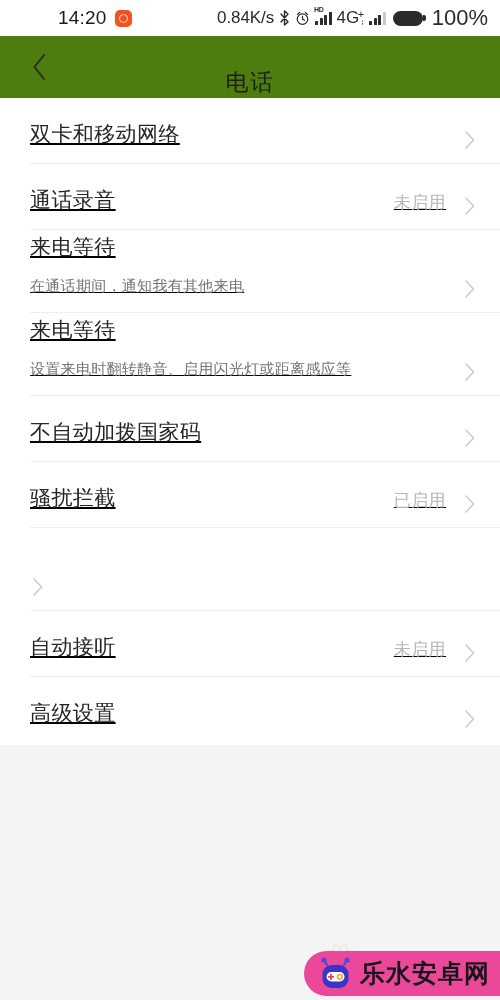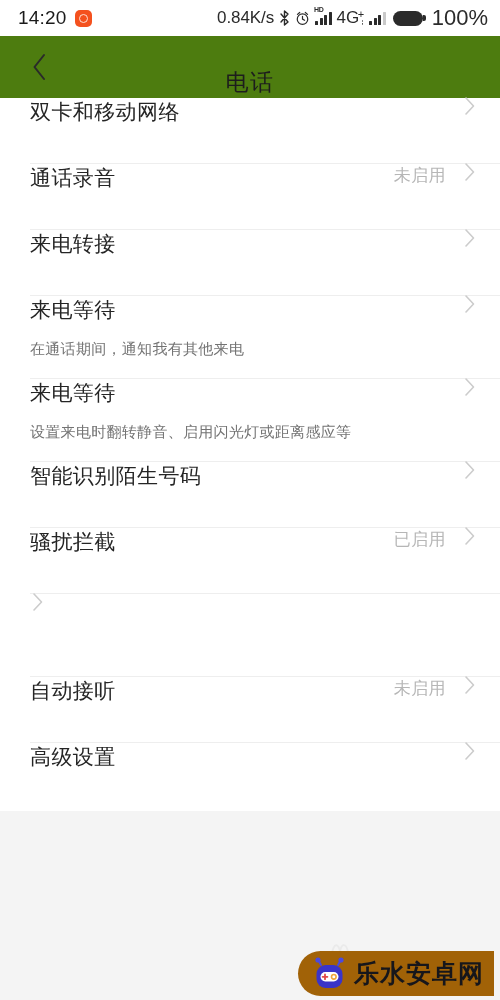--- a/index.html
+++ b/index.html
@@ -35,20 +35,21 @@
   .sb-left {
     display: flex;
     align-items: center;
     gap: 8px;
   }
   .sb-clock {
     font-size: 19px;
     color: #1a1a1a;
     letter-spacing: 0.2px;
     font-family: "Liberation Sans", sans-serif;
+    margin-left: 40px;
   }
   .sb-appicon {
     width: 17px;
     height: 17px;
     border-radius: 5px;
     background: #f4511e;
     position: relative;
     display: inline-block;
   }
   .sb-appicon::after {
@@ -168,26 +169,27 @@
   }
 
   
   .list {
     background: #ffffff;
     padding-bottom: 2px;
   }
   .row {
     position: relative;
     display: flex;
-    align-items: flex-start;
-    padding: 0 22px 0 30px;
+    align-items: flex-end;
+    padding: 0 22px 16px 30px;
     box-sizing: border-box;
     min-height: 66px;
     background: #ffffff;
     cursor: pointer;
+    text-decoration: underline;
   }
   .row.two-line { min-height: 83px; }
   .row::after {
     content: "";
     position: absolute;
     left: 30px;
     right: 0;
     bottom: 0;
     height: 1px;
     background: #eeeeee;
@@ -232,26 +234,26 @@
 
   
   .bottom-pad {
     flex: 1 1 auto;
     background: #f4f4f4;
   }
 
   
   .watermark {
     position: absolute;
-    right: 6px;
+    right: 0;
     bottom: 4px;
     display: flex;
     align-items: center;
     gap: 7px;
-    background: #a16207;
+    background: #ec4899;
     border-radius: 26px 0 0 26px;
     padding: 6px 10px 6px 14px;
   }
   .wm-bot {
     position: relative;
     width: 35px;
     height: 33px;
     flex: 0 0 auto;
   }
   .wm-text {
@@ -358,30 +360,20 @@
         <div class="row-title">通话录音</div>
       </div>
       <div class="row-value">未启用</div>
       <div class="chev">
         <svg width="12" height="20" viewBox="0 0 12 20">
             <path d="M2 2 L9.5 10 L2 18" fill="none" stroke="#cccccc" stroke-width="1.6" stroke-linecap="round" stroke-linejoin="round"></path>
           </svg>
       </div>
     </div>
 
-    <div class="row">
-      <div class="row-texts">
-        <div class="row-title">来电转接</div>
-      </div>
-      <div class="chev">
-        <svg width="12" height="20" viewBox="0 0 12 20">
-            <path d="M2 2 L9.5 10 L2 18" fill="none" stroke="#cccccc" stroke-width="1.6" stroke-linecap="round" stroke-linejoin="round"></path>
-          </svg>
-      </div>
-    </div>
 
     <div class="row two-line">
       <div class="row-texts">
         <div class="row-title">来电等待</div>
         <div class="row-sub">在通话期间，通知我有其他来电</div>
       </div>
       <div class="chev">
         <svg width="12" height="20" viewBox="0 0 12 20">
             <path d="M2 2 L9.5 10 L2 18" fill="none" stroke="#cccccc" stroke-width="1.6" stroke-linecap="round" stroke-linejoin="round"></path>
           </svg>
@@ -395,21 +387,21 @@
       </div>
       <div class="chev">
         <svg width="12" height="20" viewBox="0 0 12 20">
             <path d="M2 2 L9.5 10 L2 18" fill="none" stroke="#cccccc" stroke-width="1.6" stroke-linecap="round" stroke-linejoin="round"></path>
           </svg>
       </div>
     </div>
 
     <div class="row">
       <div class="row-texts">
-        <div class="row-title">智能识别陌生号码</div>
+        <div class="row-title">不自动加拨国家码</div>
       </div>
       <div class="chev">
         <svg width="12" height="20" viewBox="0 0 12 20">
             <path d="M2 2 L9.5 10 L2 18" fill="none" stroke="#cccccc" stroke-width="1.6" stroke-linecap="round" stroke-linejoin="round"></path>
           </svg>
       </div>
     </div>
 
     <div class="row">
       <div class="row-texts">

